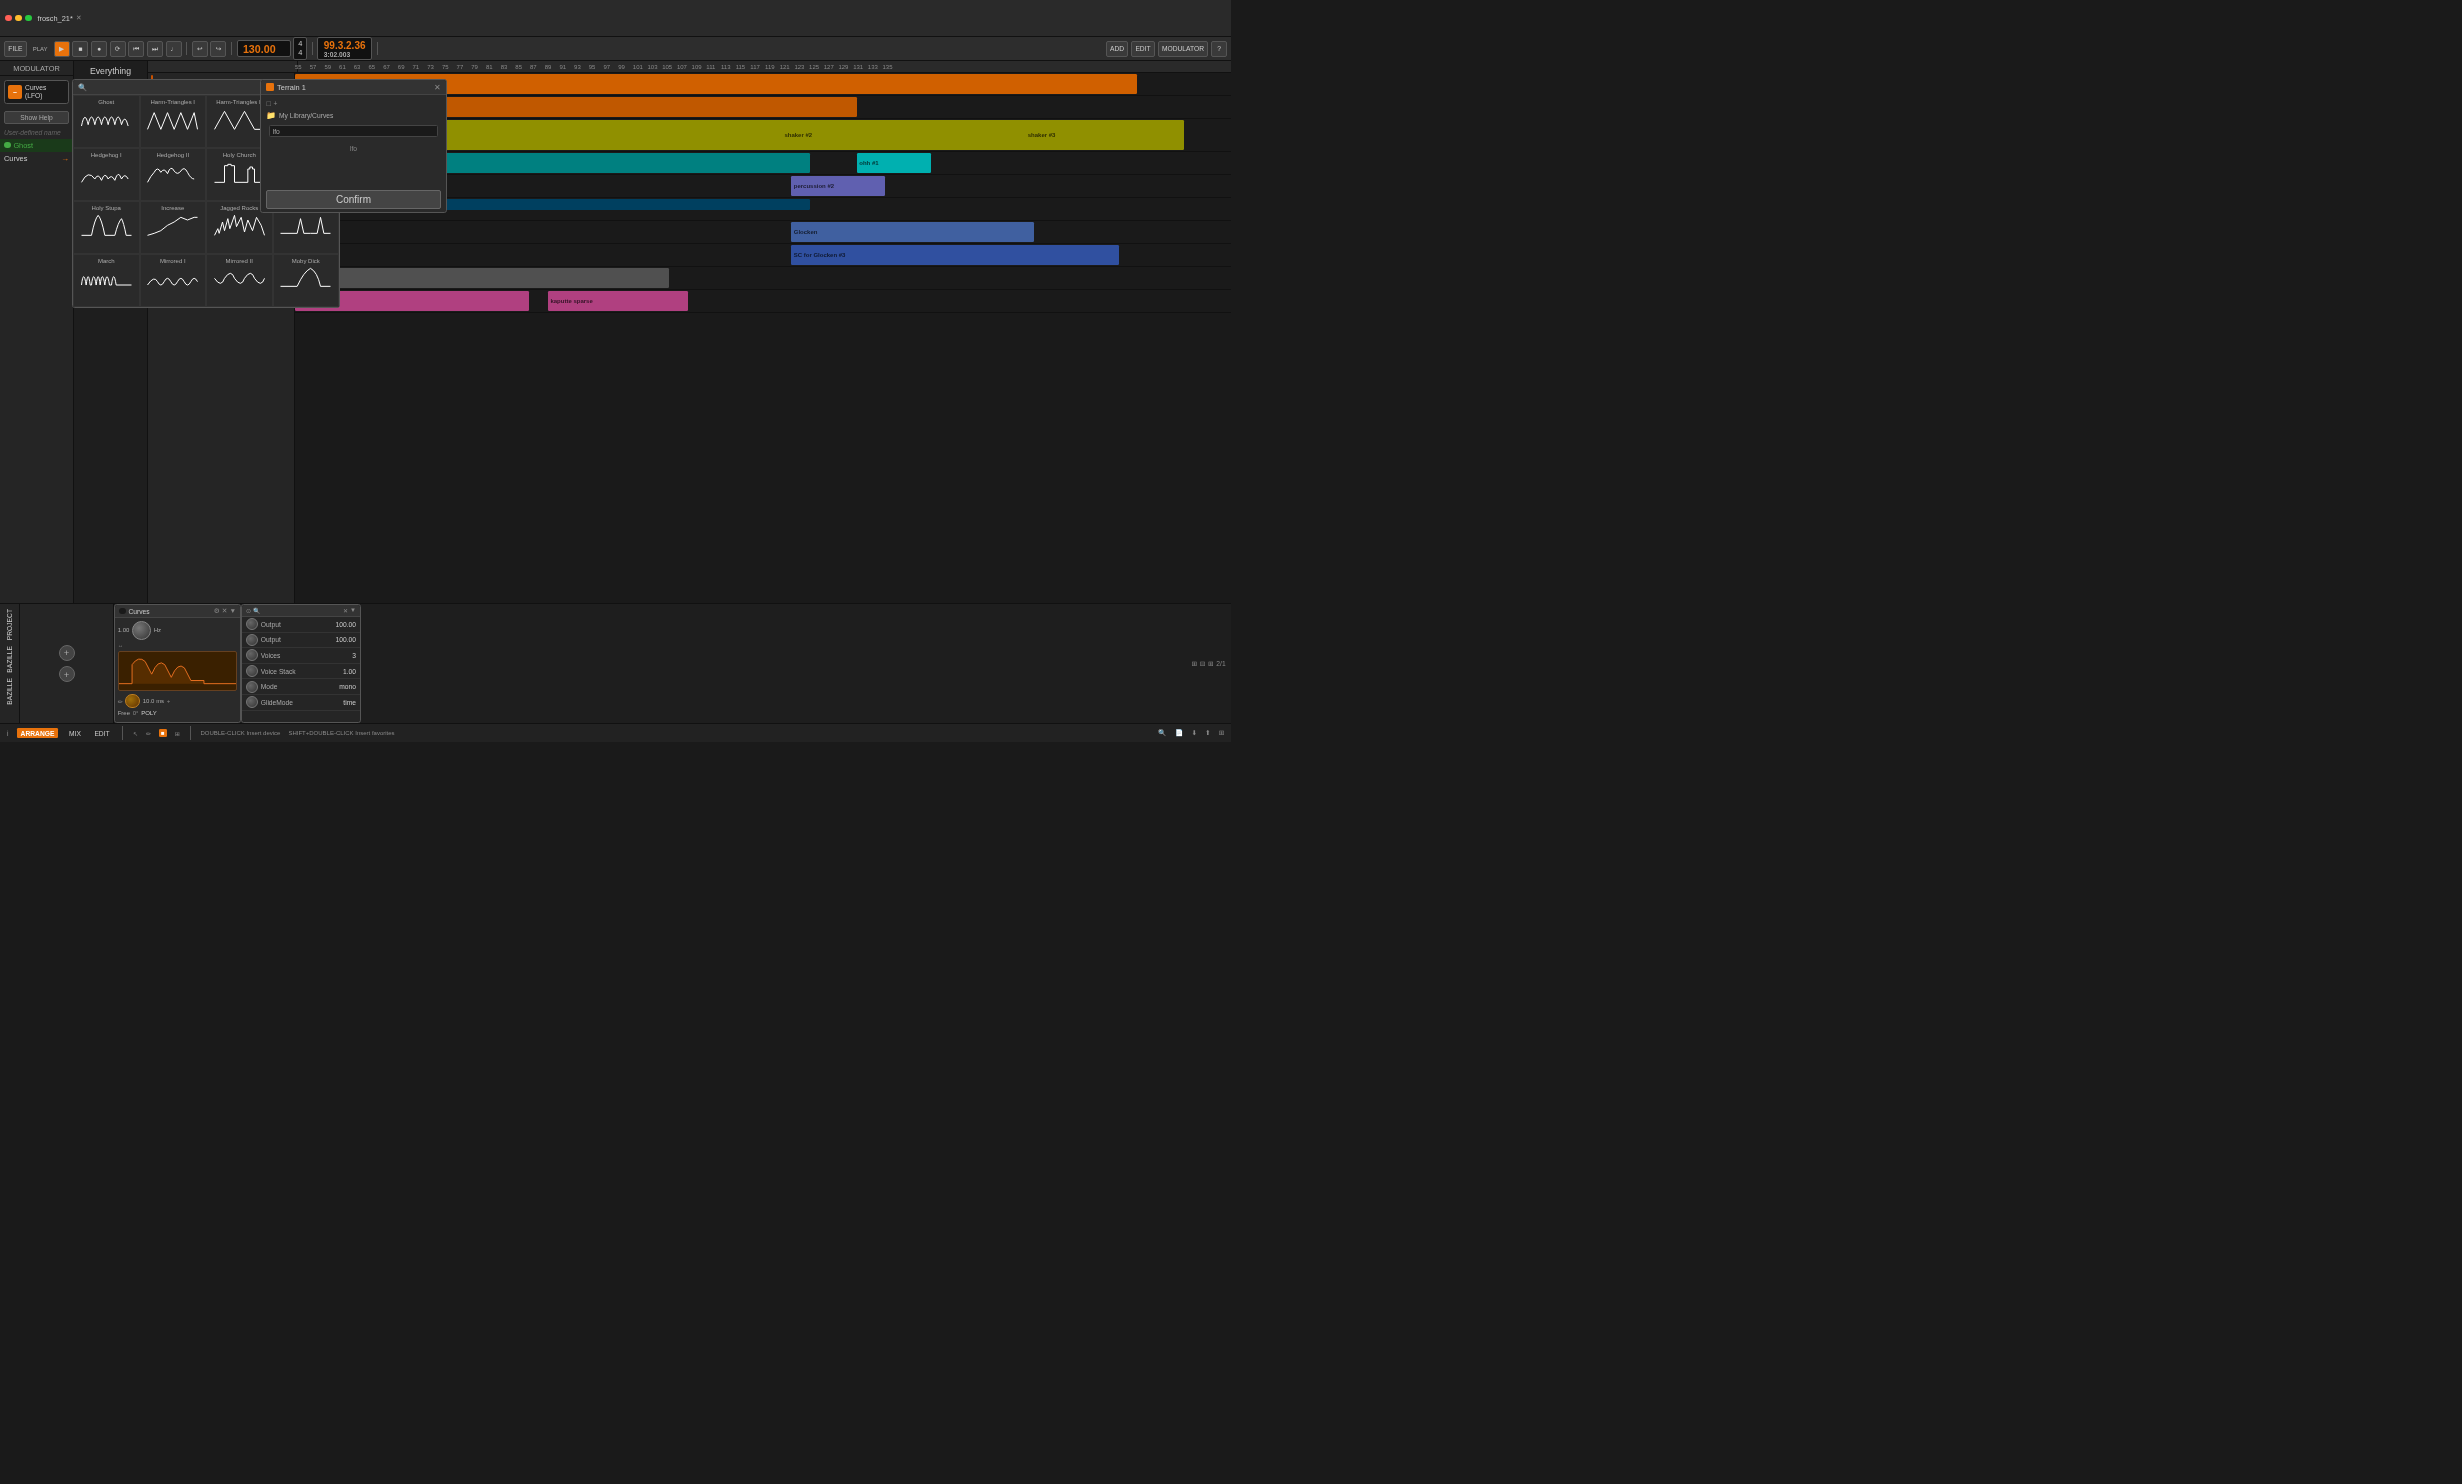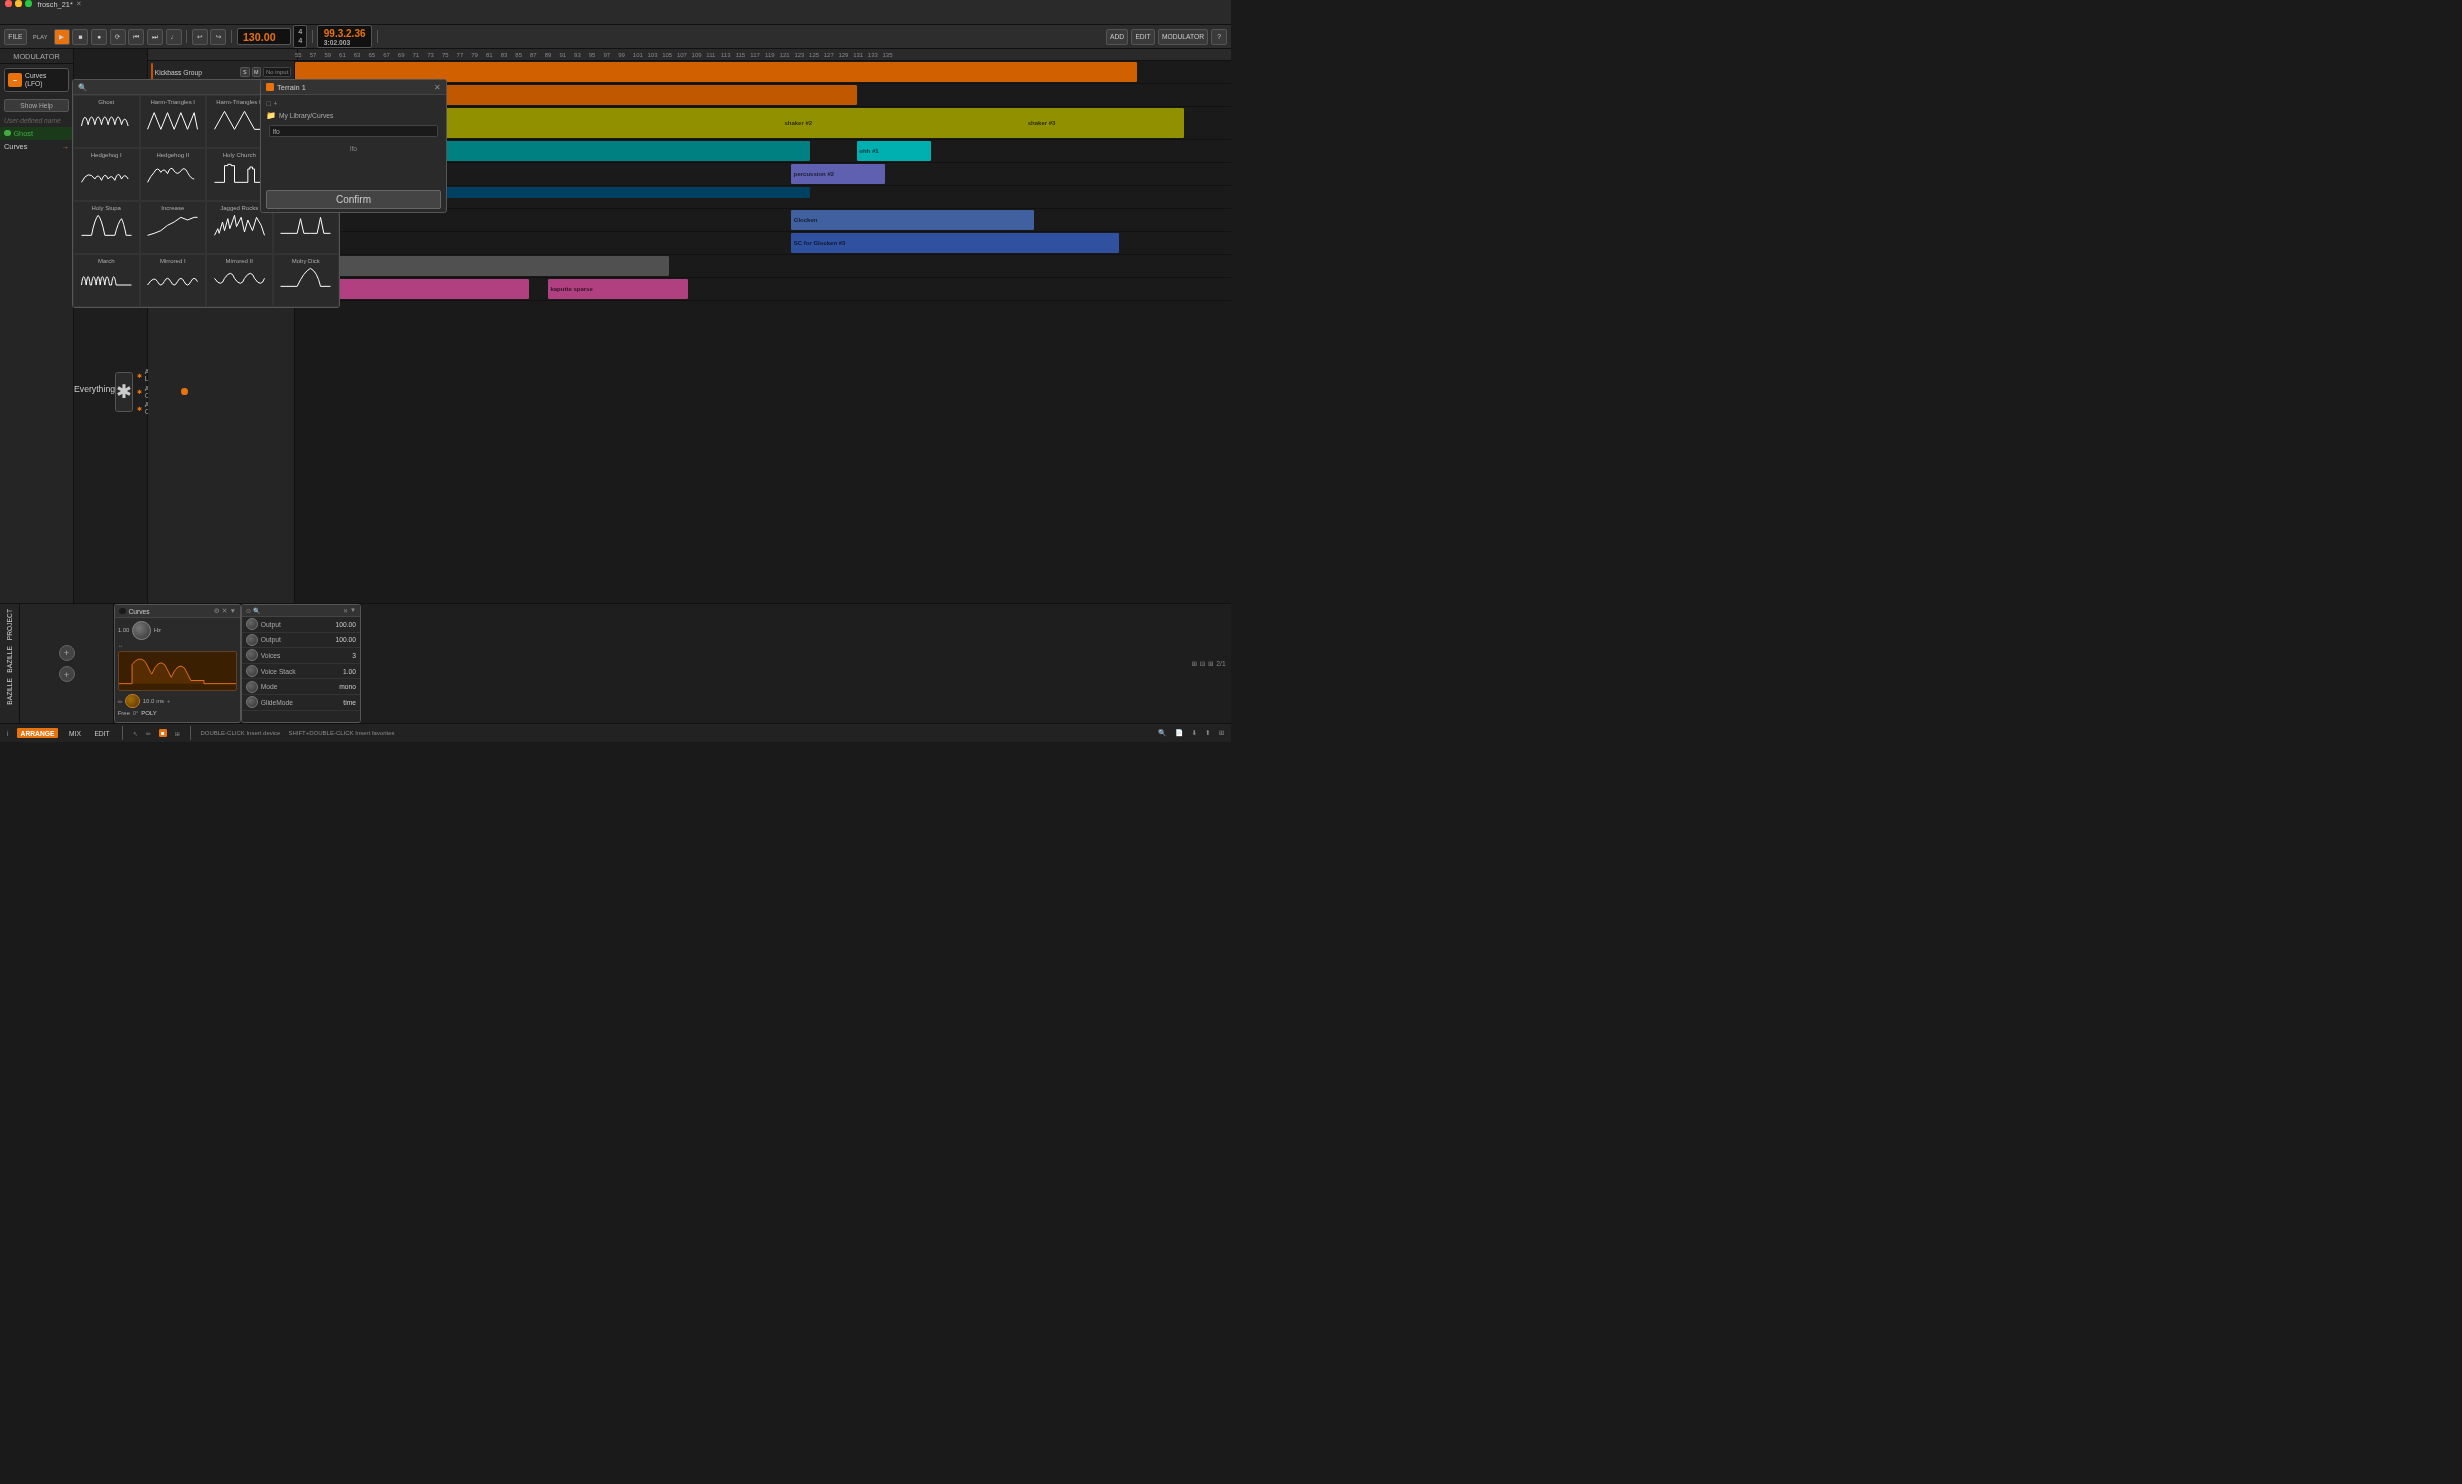--- a/index.html
+++ b/index.html
@@ -9,24 +9,24 @@
       font-size: 7.4px;
       color: #ccc;
       width: 1231px;
       height: 742px;
       overflow: hidden;
       position: relative;
     }
 
     
     .top-bar {
-      height: 25px;
+      height: 37px;
       background: #2a2a2a;
       display: flex;
-      align-items: flex-start;
+      align-items: center;
       padding: 0 5.4px;
       border-bottom: 0.7px solid #111;
     }
     .traffic-lights { display: flex; gap: 3.3px; align-items: center; }
     .tl { width: 6.7px; height: 6.7px; border-radius: 50%; }
     .tl-red { background: #ff5f56; }
     .tl-yellow { background: #ffbd2e; }
     .tl-green { background: #27c93f; }
     .tab-name { margin-left: 5.4px; font-size: 7.4px; color: #ccc; }
     .tab-close { margin-left: 3.3px; color: #888; font-size: 6.7px; cursor: pointer; }
@@ -162,21 +162,21 @@
     .curves-label { font-size: 7.4px; color: #ccc; }
     .curves-arrow { color: #e8720c; font-size: 8px; }
 
     
     .everything-panel {
       width: 74px;
       background: #1e1e1e;
       border-right: 0.7px solid #111;
       flex-shrink: 0;
       display: flex;
-      flex-direction: row;
+      flex-direction: column;
       align-items: center;
       padding-top: 5.4px;
     }
     .everything-label { font-size: 8.7px; color: #ccc; margin-bottom: 5.4px; }
     .star-icon-box {
       width: 40px;
       height: 40px;
       background: #2a2a2a;
       border: 0.7px solid #555;
       border-radius: 2.7px;

